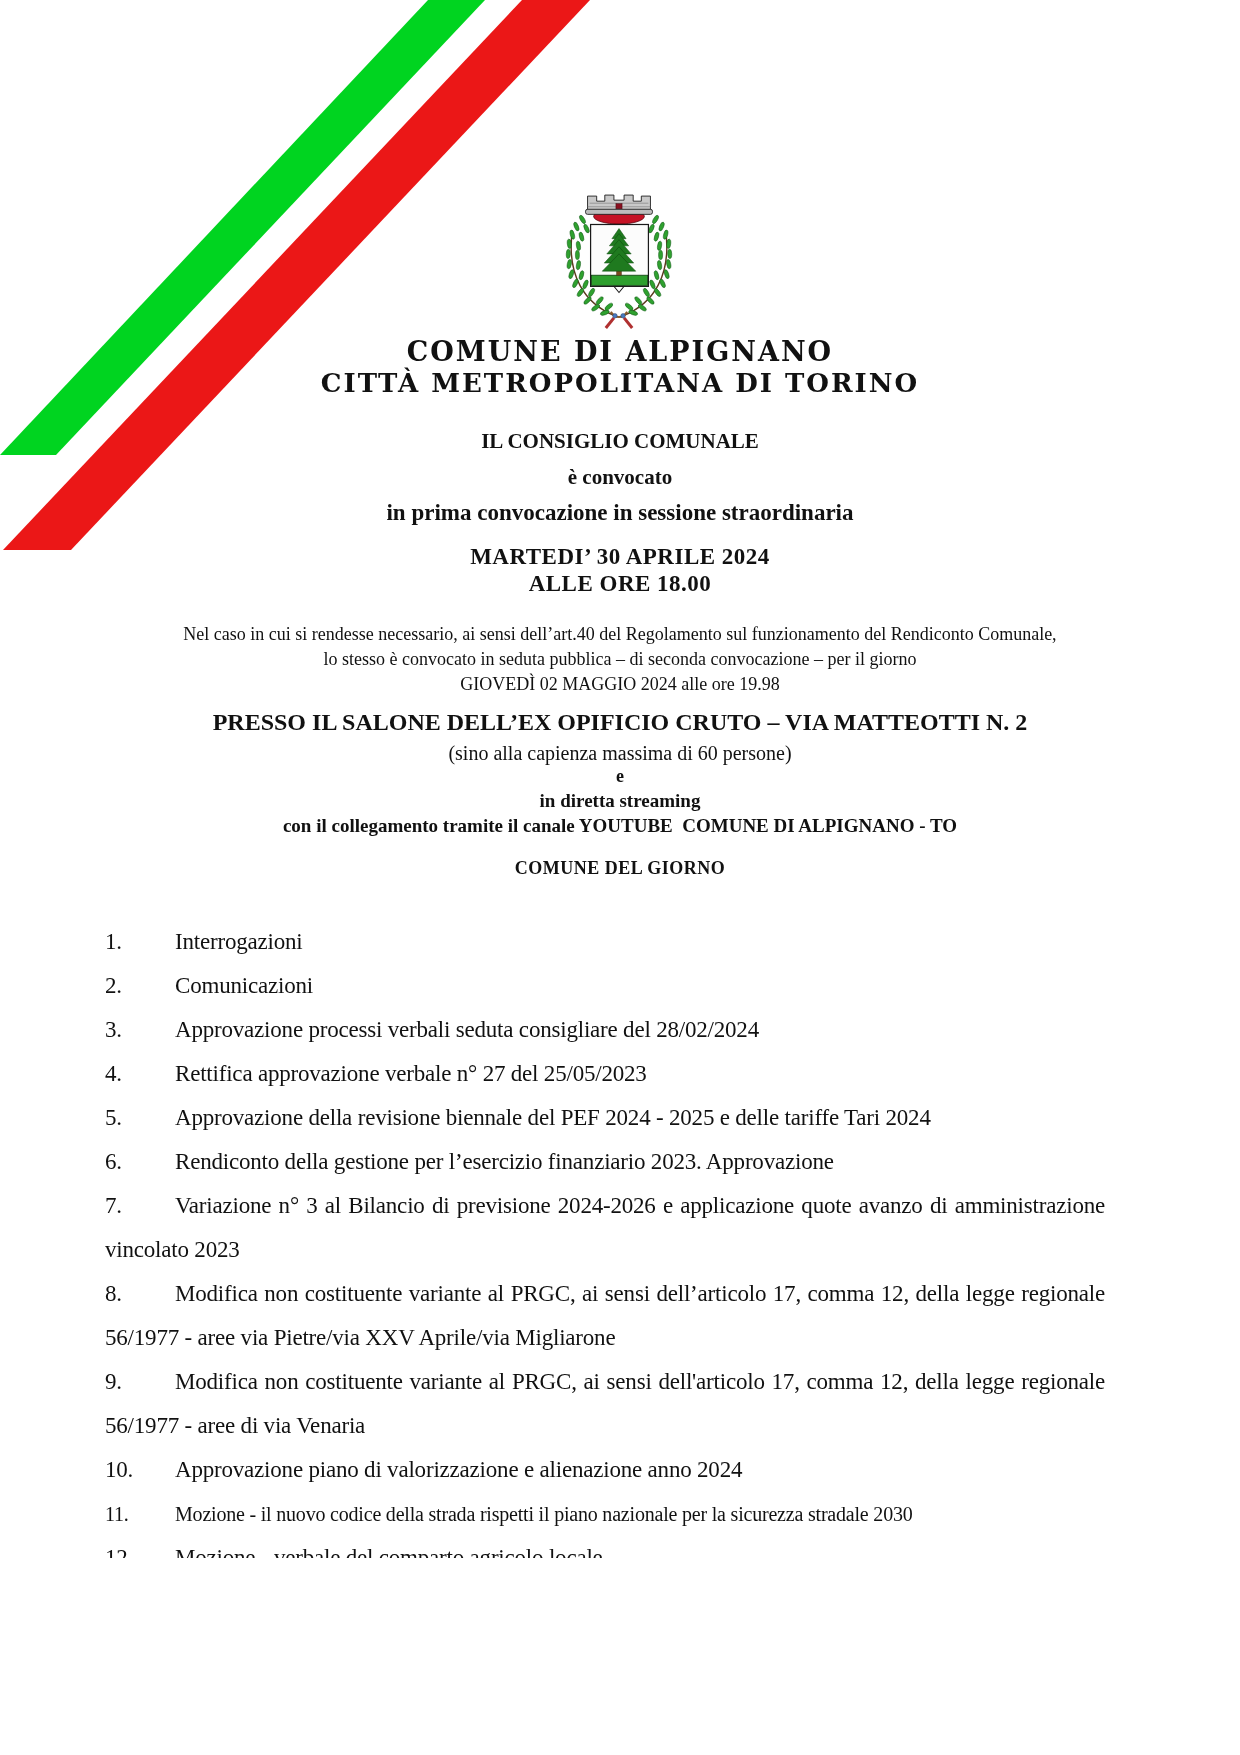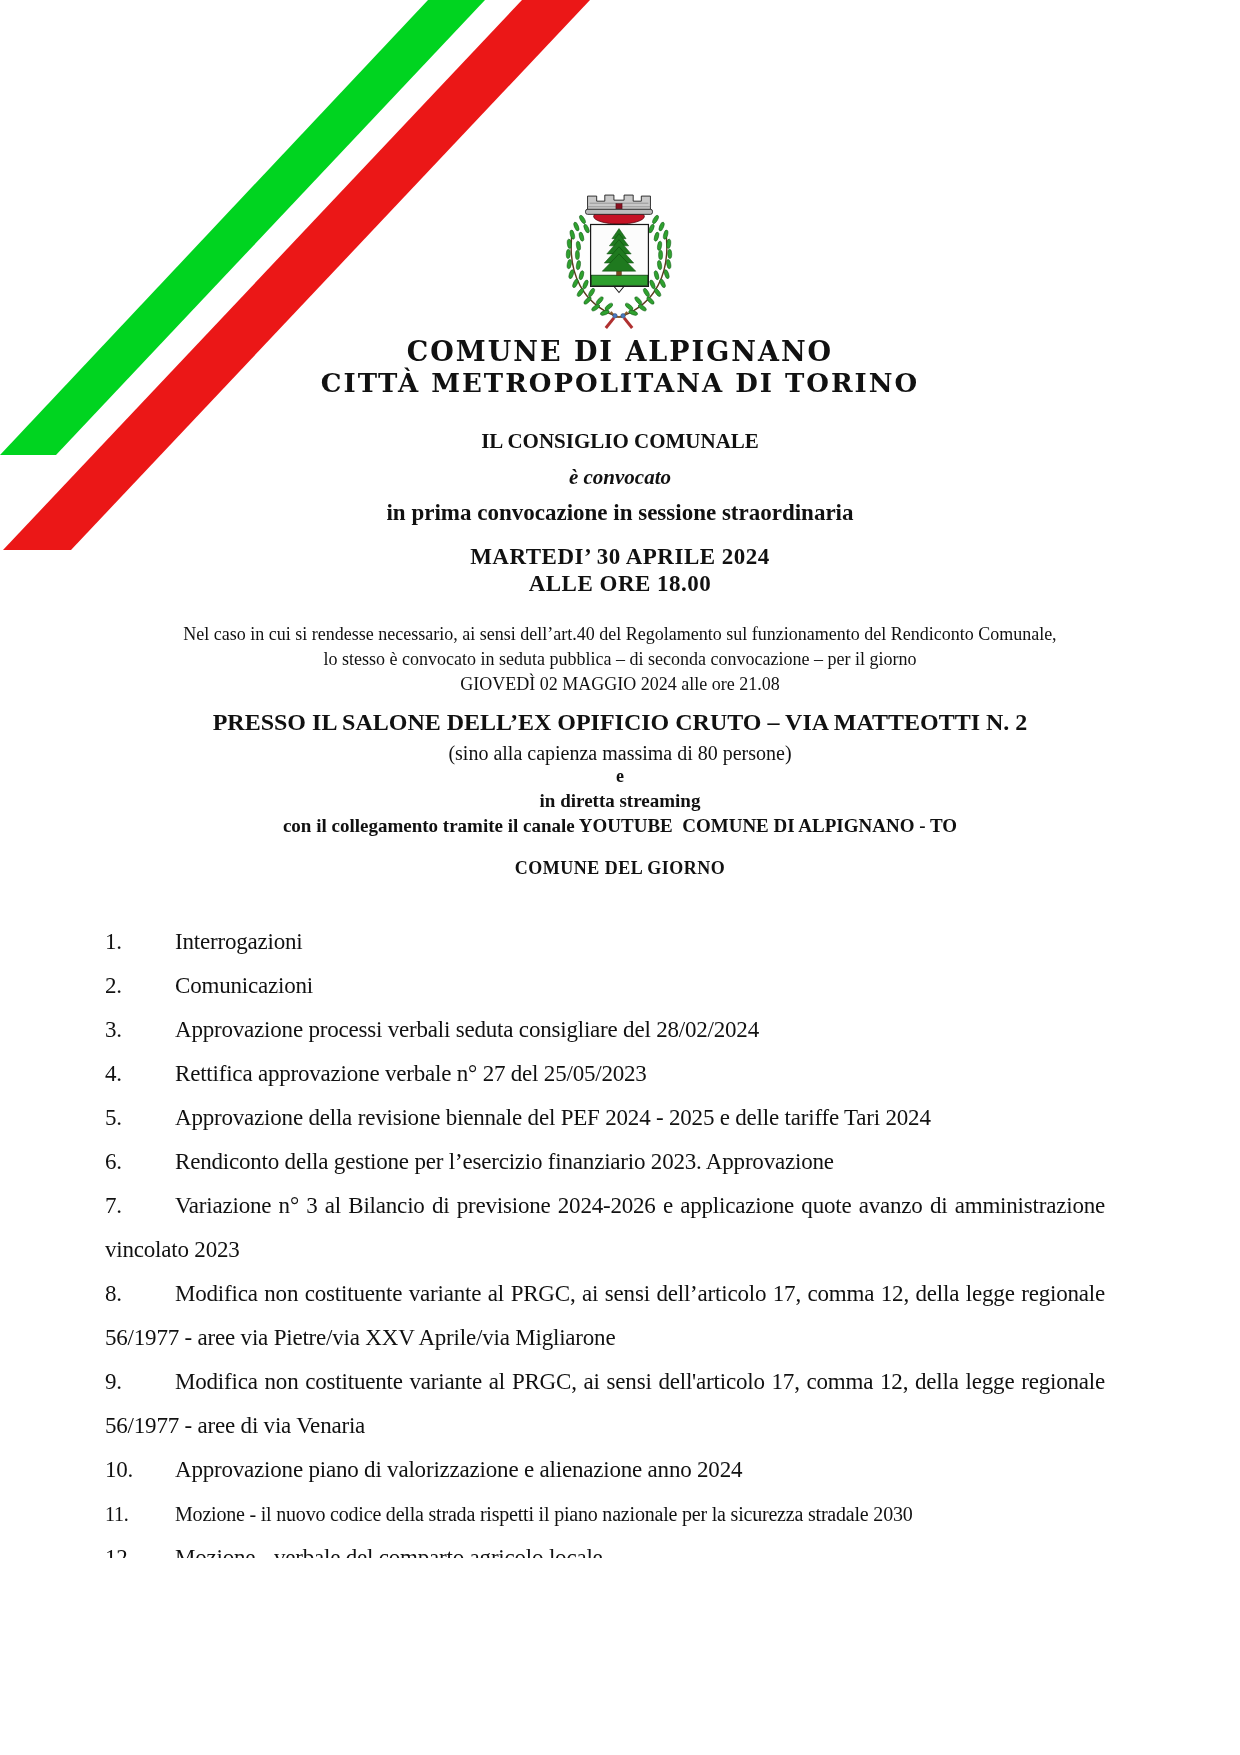--- a/index.html
+++ b/index.html
@@ -14,21 +14,21 @@
   }
   .abs{position:absolute;left:0;right:0;text-align:center;}
   .gothic{
     font-weight:bold;
     letter-spacing:2px;
     font-family:"DejaVu Serif","Liberation Serif",serif;
   }
   .t-municipality{top:336px;font-size:27px;}
   .t-subtitle{top:368px;font-size:26px;}
   .t-council{top:429px;font-size:21px;font-weight:bold;}
-  .t-convocato{top:465px;font-size:21px;font-weight:bold;font-style:italic;}
+  .t-convocato{top:465px;font-size:21px;font-weight:bold;}
   .t-session{top:500px;font-size:23px;font-weight:bold;}
   .t-date{top:544px;font-size:23px;font-weight:bold;letter-spacing:.5px;}
   .t-time{top:571px;font-size:23px;font-weight:bold;letter-spacing:.5px;}
   .t-note{top:622px;font-size:18px;line-height:25px;}
   .t-venue{top:709px;font-size:24px;font-weight:bold;}
   .t-capacity{top:742px;font-size:20px;}
   .t-and{top:766px;font-size:18px;font-weight:bold;}
   .t-streaming{top:790px;font-size:19px;font-weight:bold;}
   .t-youtube{top:815px;font-size:19px;font-weight:bold;white-space:pre;}
   .t-agenda-title{top:858px;font-size:18px;font-weight:bold;letter-spacing:.5px;}
@@ -159,25 +159,25 @@
 
   <div class="abs t-council">IL CONSIGLIO COMUNALE</div>
   <div class="abs t-convocato">è convocato</div>
   <div class="abs t-session">in prima convocazione in sessione straordinaria</div>
   <div class="abs t-date">MARTEDI’ 30 APRILE 2024</div>
   <div class="abs t-time">ALLE ORE 18.00</div>
 
   <div class="abs t-note">
     <div>Nel caso in cui si rendesse necessario, ai sensi dell’art.40 del Regolamento sul funzionamento del Rendiconto Comunale,</div>
     <div>lo stesso è convocato in seduta pubblica – di seconda convocazione – per il giorno</div>
-    <div>GIOVEDÌ 02 MAGGIO 2024 alle ore 21.08</div>
+    <div>GIOVEDÌ 02 MAGGIO 2024 alle ore 19.98</div>
   </div>
 
   <div class="abs t-venue">PRESSO IL SALONE DELL’EX OPIFICIO CRUTO – VIA MATTEOTTI N. 2</div>
-  <div class="abs t-capacity">(sino alla capienza massima di 80 persone)</div>
+  <div class="abs t-capacity">(sino alla capienza massima di 60 persone)</div>
   <div class="abs t-and">e</div>
   <div class="abs t-streaming">in diretta streaming</div>
   <div class="abs t-youtube">con il collegamento tramite il canale YOUTUBE  COMUNE DI ALPIGNANO - TO</div>
 
   <div class="abs t-agenda-title">COMUNE DEL GIORNO</div>
 
   <div class="agenda">
     <div class="agenda-item"><span class="num">1.</span><span>Interrogazioni</span></div>
     <div class="agenda-item"><span class="num">2.</span><span>Comunicazioni</span></div>
     <div class="agenda-item"><span class="num">3.</span><span>Approvazione processi verbali seduta consigliare del 28/02/2024</span></div>

